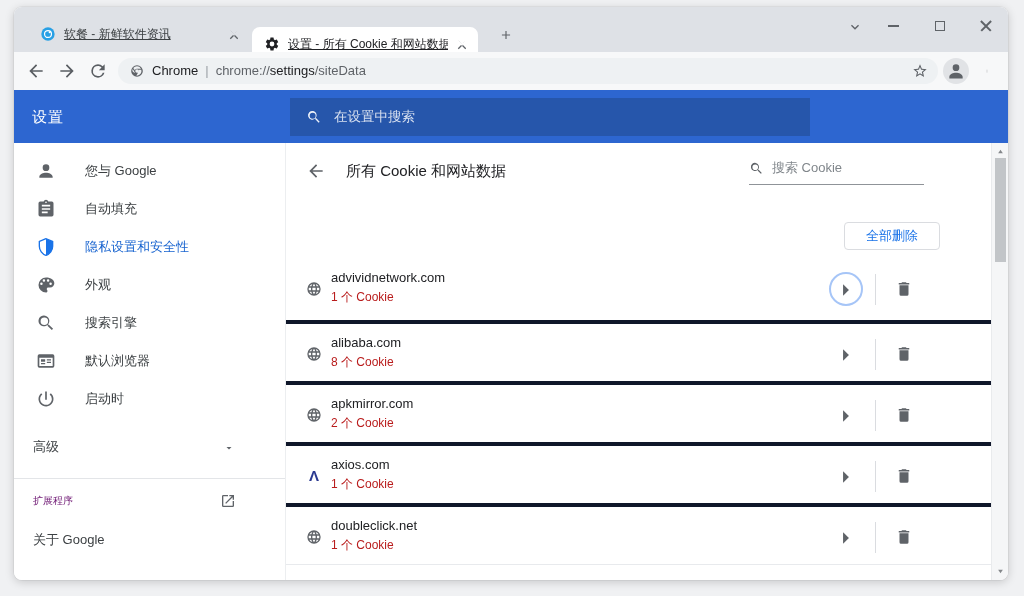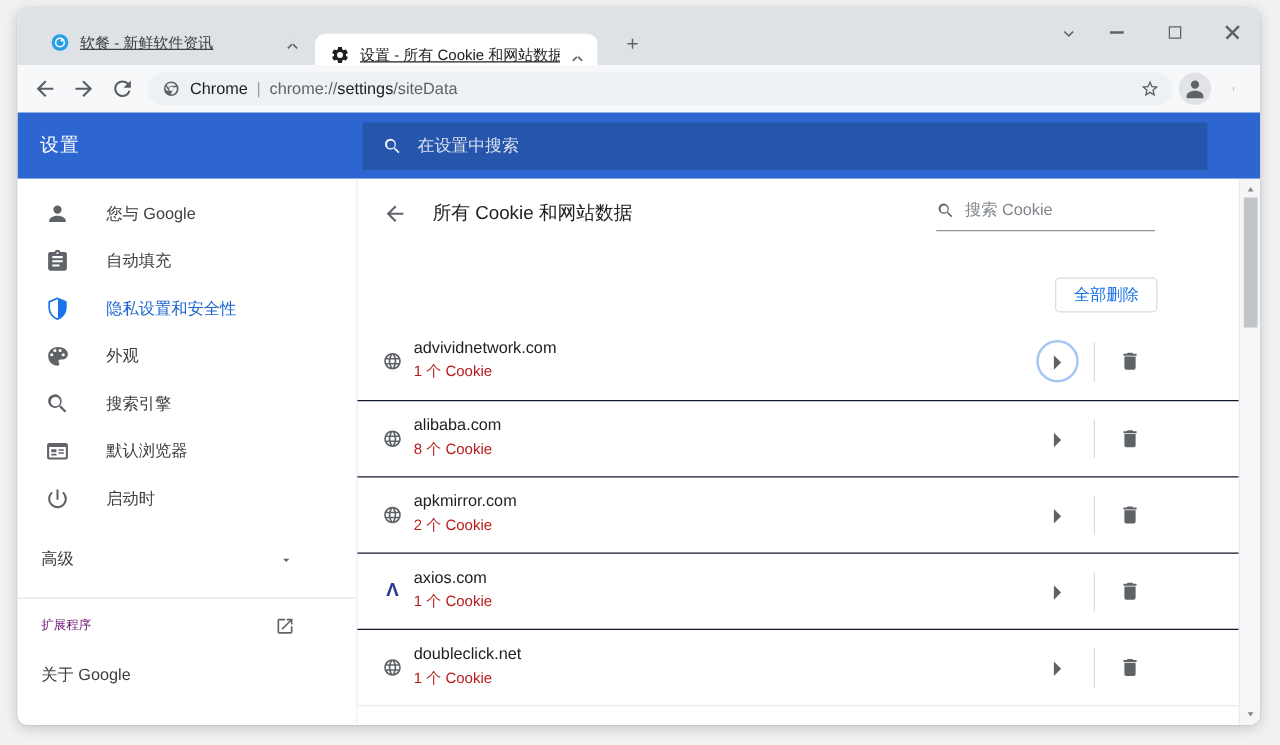--- a/index.html
+++ b/index.html
@@ -38,21 +38,21 @@
   .urltext { position:absolute; left:34px; top:0; line-height:26px; font-size:13px; white-space:nowrap; }
   .u-dark { color:#202124; } .u-grey { color:#5f6368; } .u-sep { color:#9aa0a6; padding:0 7px; }
   .star { position:absolute; right:10px; top:5px; width:16px; height:16px; color:#5f6368; }
   .avatar { position:absolute; left:929px; top:6px; width:26px; height:26px; border-radius:50%;
     background:#e1e3e6; color:#5f6368; padding:3px; }
   .dots { position:absolute; left:965px; top:8px; width:16px; height:22px; color:#5f6368; padding:2px 6px; }
 
   
   .bluebar { position:absolute; left:0; top:83px; width:994px; height:53px; background:var(--blue,#2d66d0); }
   .bb-title { position:absolute; left:18px; top:0; line-height:53px; color:#fff; font-size:15px; letter-spacing:1px; }
-  .bb-search { position:absolute; left:276px; top:8px; width:676px; height:38px; background:var(--blue-dark,#2656ab); }
+  .bb-search { position:absolute; left:276px; top:8px; width:520px; height:38px; background:var(--blue-dark,#2656ab); }
   .bb-search .sic { position:absolute; left:16px; top:11px; width:16px; height:16px; color:rgba(255,255,255,.92); }
   .bb-ph { position:absolute; left:44px; top:0; line-height:38px; font-size:13.5px; color:rgba(255,255,255,.82); }
 
   
   .sidebar { position:absolute; left:0; top:136px; width:271px; height:437px; background:#fff; }
   .menu { position:absolute; left:0; top:9px; width:271px; }
   .mi { height:38px; display:flex; align-items:center; padding-left:22px; font-size:13px; color:#3c4043; cursor:pointer; }
   .mi .ic { width:20px; height:20px; color:#5f6368; flex:none; }
   .mi .lbl { margin-left:29px; }
   .mi.active { color:#1a65d0; }
@@ -67,27 +67,27 @@
   .aboutrow .lbl { position:absolute; left:19px; line-height:38px; font-size:13px; color:#3c4043; }
 
   
   .content { position:absolute; left:271px; top:136px; width:706px; height:437px; background:#fff;
     border-left:1px solid #eceef0; }
   .back-btn { position:absolute; left:18px; top:16px; width:24px; height:24px; color:#5f6368; padding:2px; }
   .page-title { position:absolute; left:60px; top:16px; line-height:24px; font-size:15px; color:#202124; }
   .csearch { position:absolute; left:463px; top:8px; width:175px; height:34px; border-bottom:1px solid #8f9398; }
   .csearch .sic { position:absolute; left:0; top:10px; width:15px; height:15px; color:#5f6368; }
   .csearch .ph { position:absolute; left:23px; top:0; line-height:34px; font-size:13px; color:#80868b; }
-  .delete-all { position:absolute; left:558px; top:79px; width:82px; height:28px; background:#fff;
+  .delete-all { position:absolute; left:558px; top:79px; width:96px; height:28px; background:#fff;
     border:1px solid #dadce0; border-radius:4px; font-size:13px; color:#1a73e8;
     display:flex; align-items:center; justify-content:center; cursor:pointer;
     font-family:"Liberation Sans","DejaVu Sans",sans-serif; }
   .rows { position:absolute; left:0; top:116px; width:706px; }
   .crow { position:relative; height:61px; }
-  .crow + .crow { border-top:1px solid #0f172a; }
+  .crow + .crow { border-top:4px solid #0f172a; }
   .crow .fav { position:absolute; left:20px; top:22px; width:16px; height:16px; color:#5f6368; }
   .crow .dom { position:absolute; left:45px; top:11px; font-size:13px; color:#202124; }
   .crow .cnt { position:absolute; left:45px; top:30px; font-size:12px; color:#b91c1c; }
   .crow .expand { position:absolute; left:546px; top:17px; width:28px; height:28px; color:#5f6368; padding:4px; }
   .crow .ring { position:absolute; left:543px; top:13px; width:34px; height:34px; border:2px solid #a6c5f7; border-radius:50%; }
   .crow .vsep { position:absolute; left:589px; top:15px; width:1px; height:31px; background:#dadce0; }
   .crow .trash { position:absolute; left:609px; top:20px; width:18px; height:20px; color:#5f6368; }
   .stub { height:16px; border-top:1px solid #e8eaed; background:#fff; }
 
   

